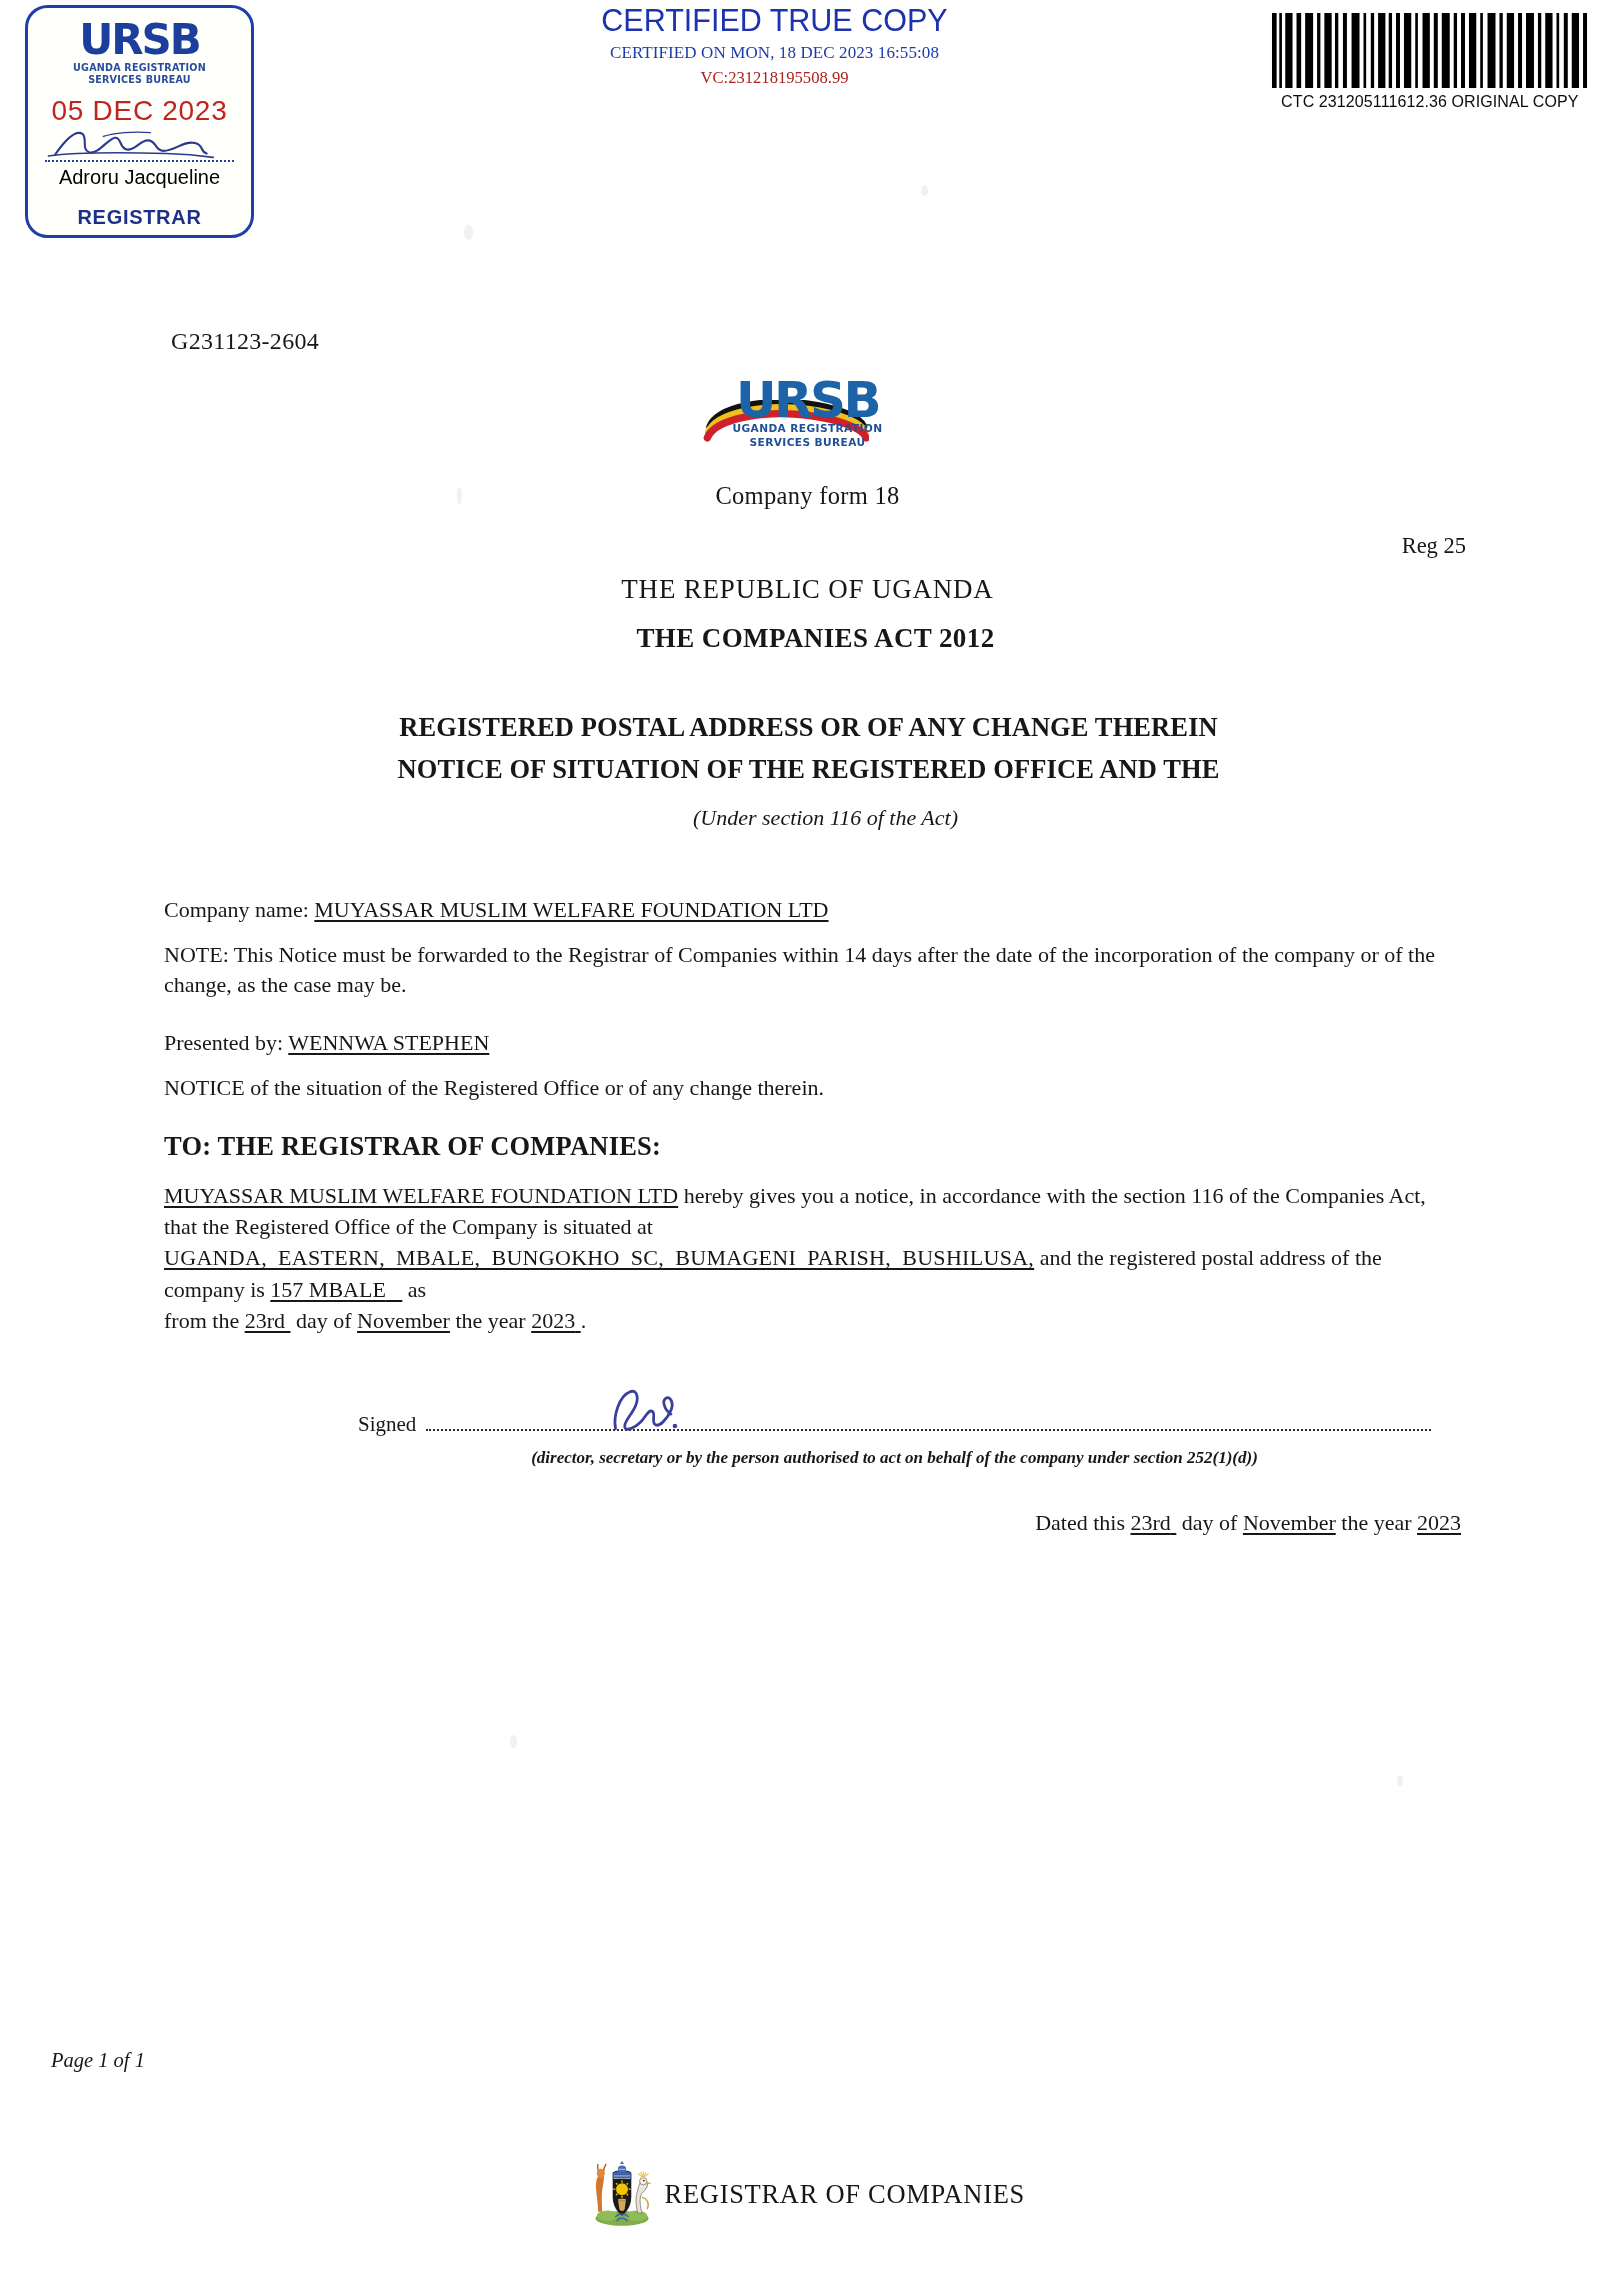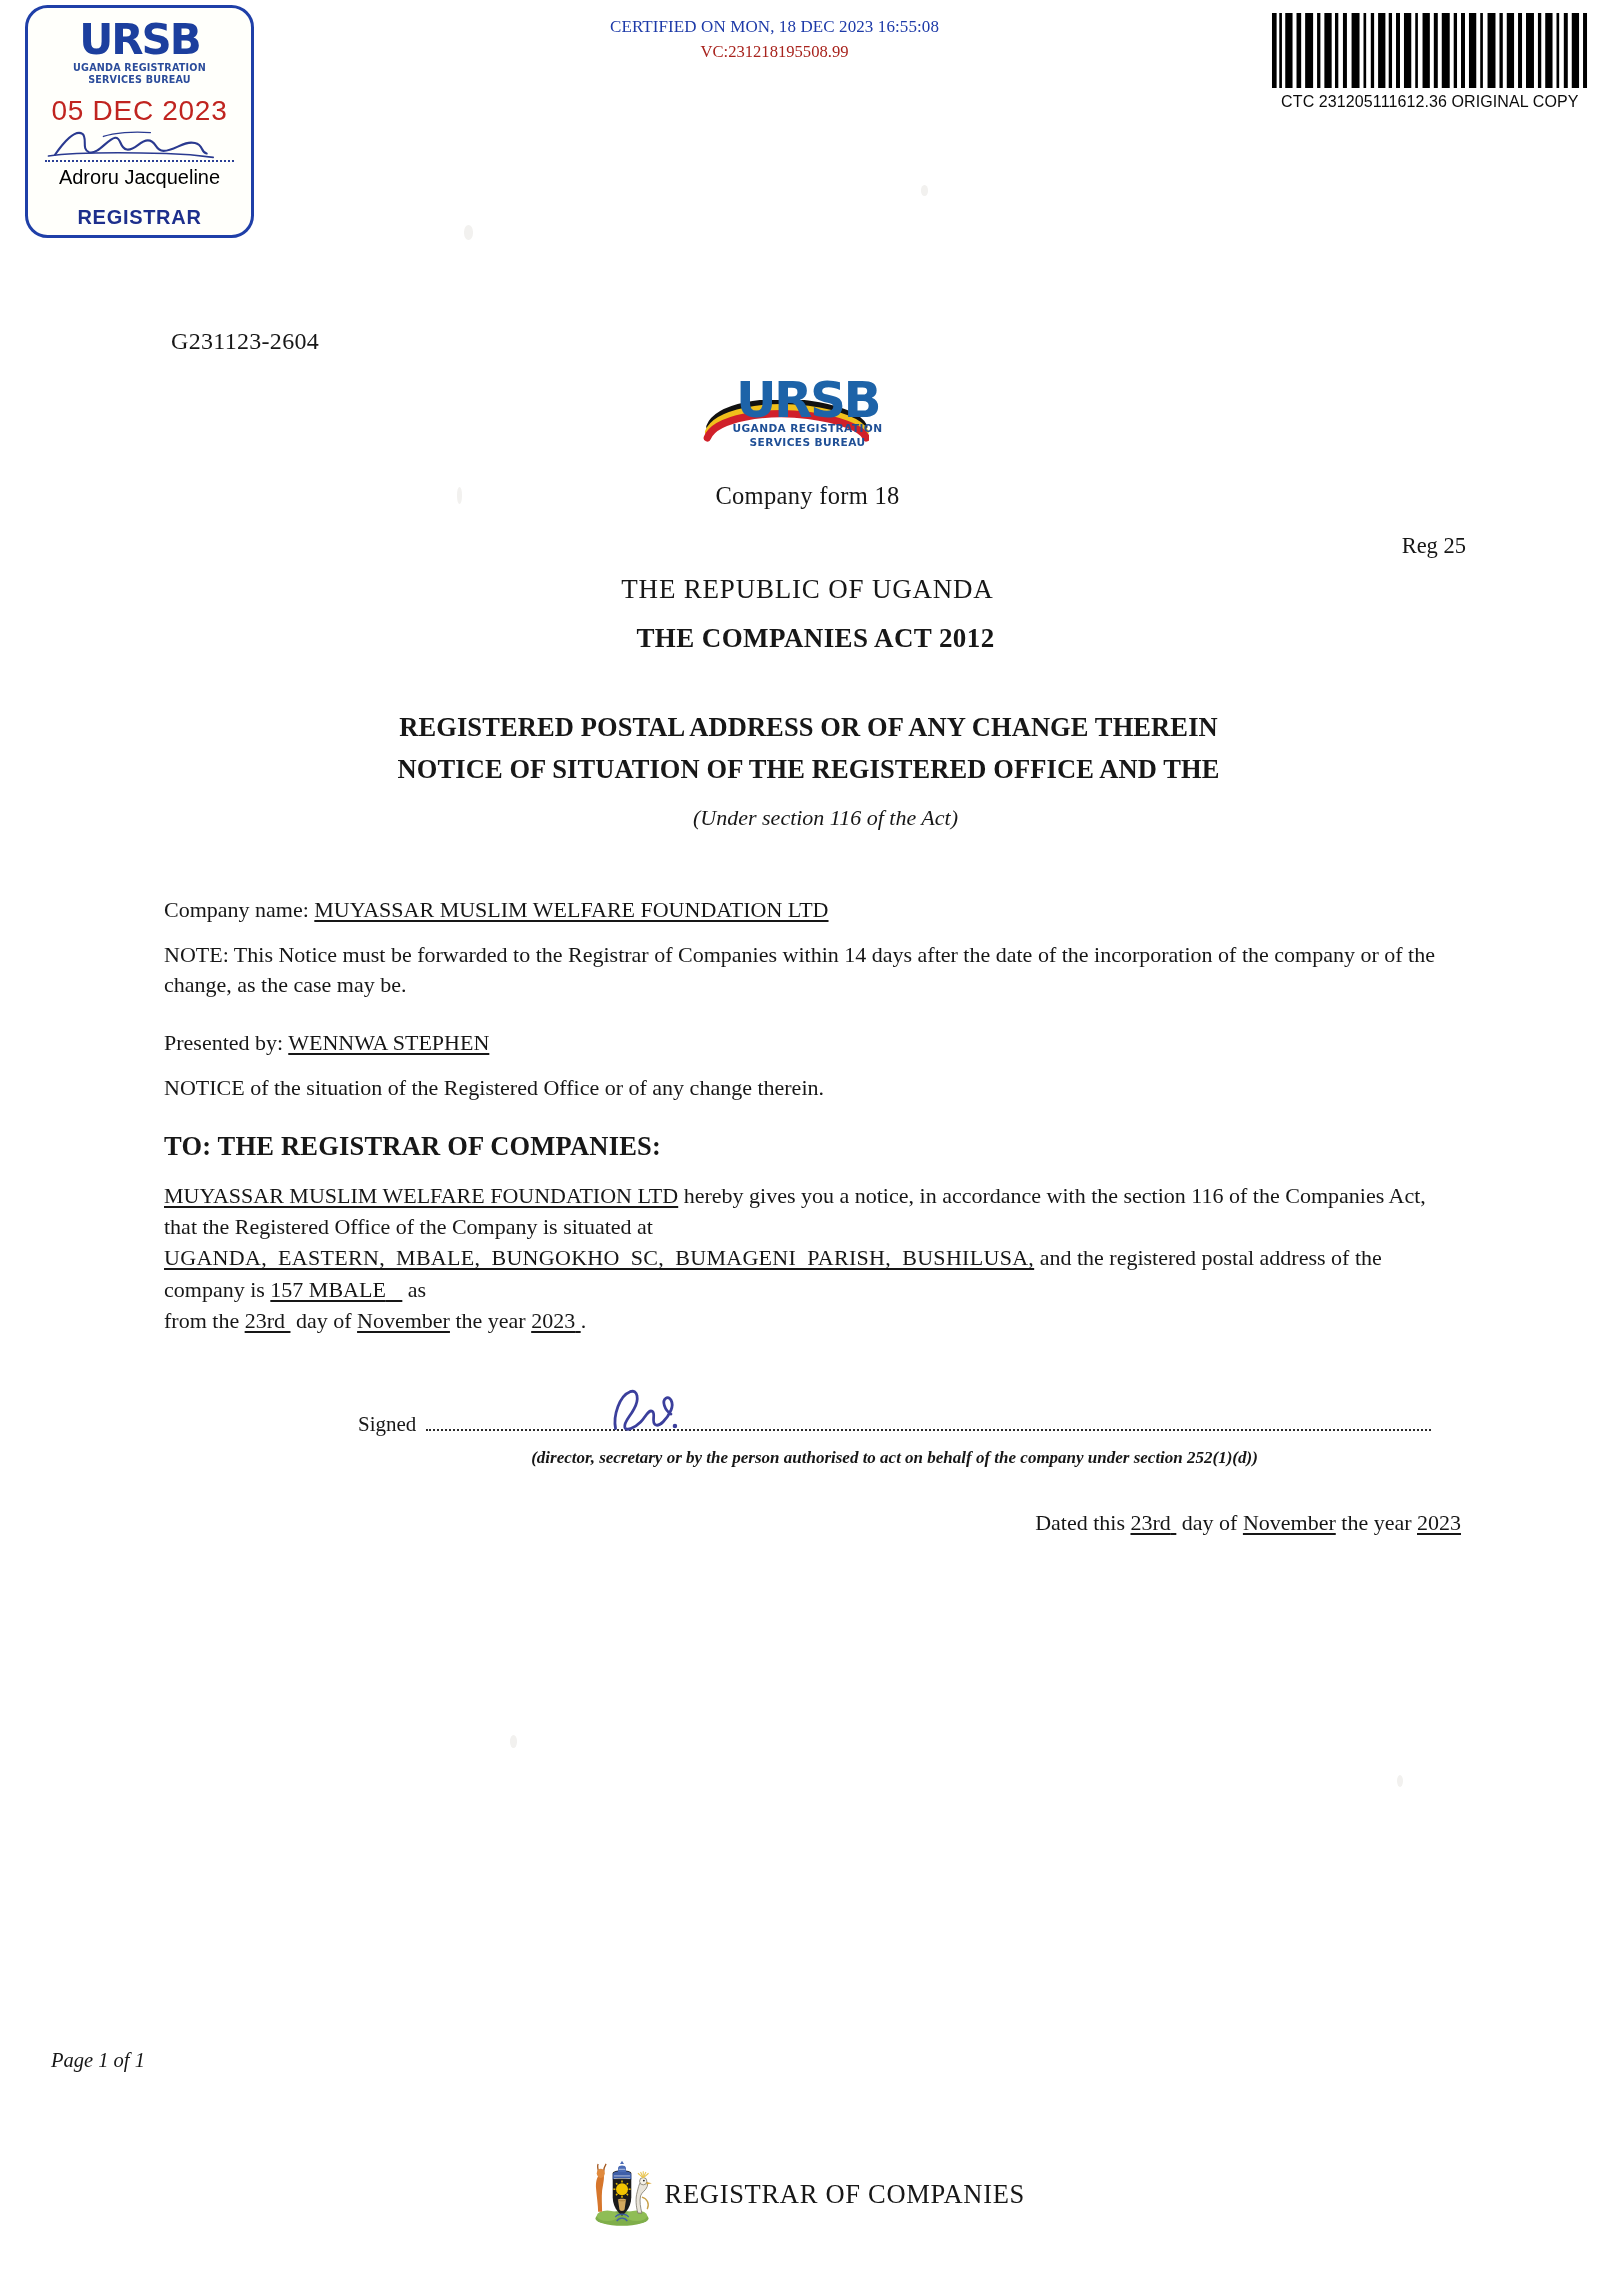--- a/index.html
+++ b/index.html
@@ -97,21 +97,21 @@
     font-family: "Liberation Sans", sans-serif;
     font-size: 30.5px;
     color: #1d32ad;
     letter-spacing: 0px;
     line-height: 1.08;
   }
   #ctc-block .ctc-on {
     font-family: "Liberation Serif", serif;
     font-size: 17px;
     color: #1d3aa8;
-    margin-top: 13px;
+    margin-top: 6px;
     letter-spacing: 0.1px;
   }
   #ctc-block .ctc-vc {
     font-family: "Liberation Serif", serif;
     font-size: 16.6px;
     color: #a8231d;
     margin-top: 4.6px;
   }
 
   
@@ -366,20 +366,21 @@
       <path d="M20 46 C60 40, 120 40, 200 42 C236 43, 258 46, 272 48" fill="none" stroke="#2a3a90" stroke-width="2.4" stroke-linecap="round"></path>
       <path d="M104 16 C120 10, 150 8, 176 10" fill="none" stroke="#2a3a90" stroke-width="2" stroke-linecap="round"></path>
     </svg>
   </div>
   <div class="stamp-dots"></div>
   <div class="stamp-name">Adroru Jacqueline</div>
   <div class="stamp-title">REGISTRAR</div>
 </div>
 
 <div id="ctc-block">
+  <div class="ctc-title">CERTIFIED TRUE COPY</div>
   <div class="ctc-on">CERTIFIED ON MON, 18 DEC 2023 16:55:08</div>
   <div class="ctc-vc">VC:231218195508.99</div>
 </div>
 
 <div id="barcode-block">
   <svg id="barcode-bars" viewBox="0 0 487 113" preserveAspectRatio="none">
     <rect x="0" y="0" width="487" height="113" fill="#ffffff"></rect>
     <g fill="#000000">
       <rect x="6" y="0" width="7" height="113"></rect>
       <rect x="17" y="0" width="4" height="113"></rect>

